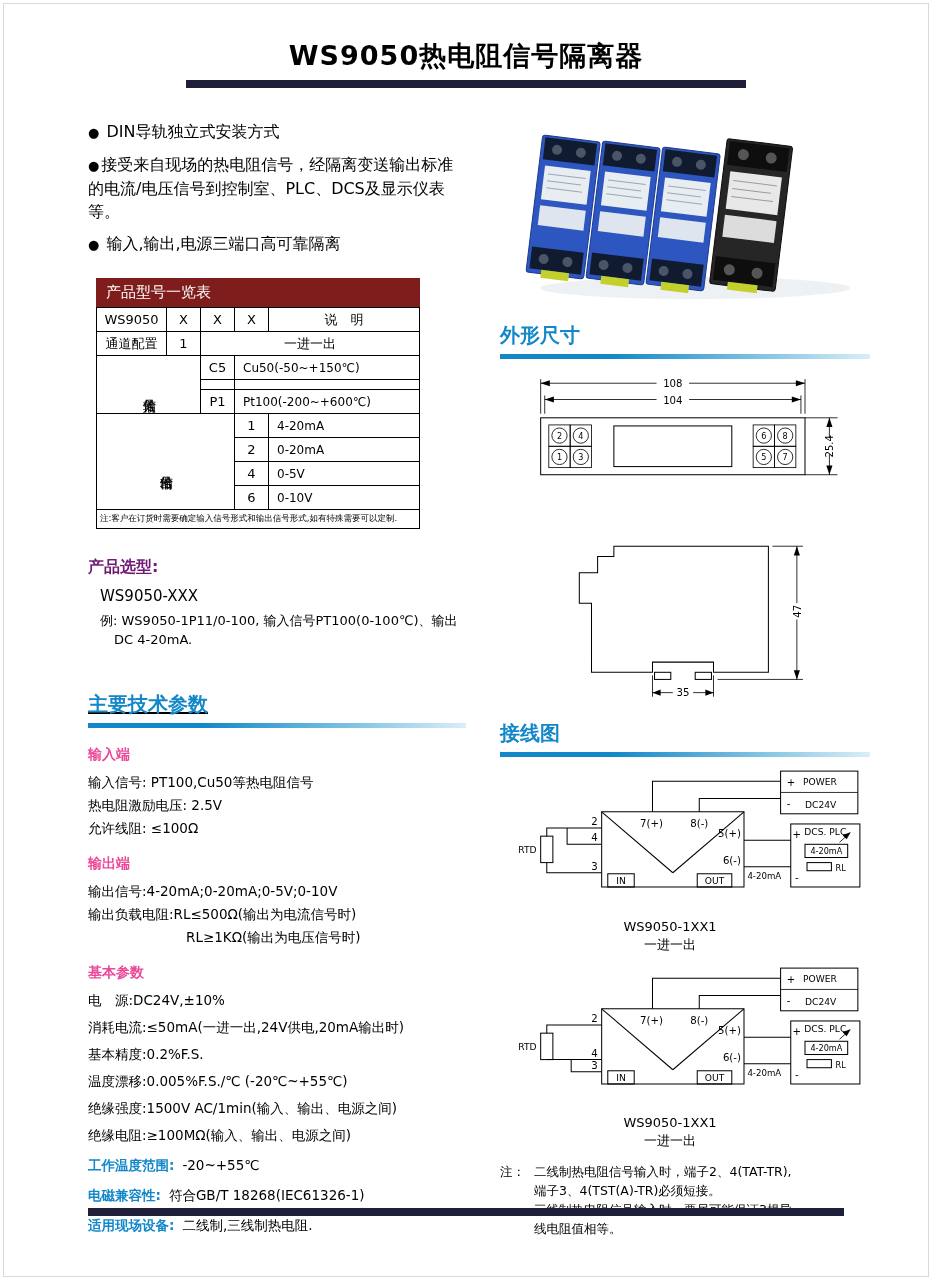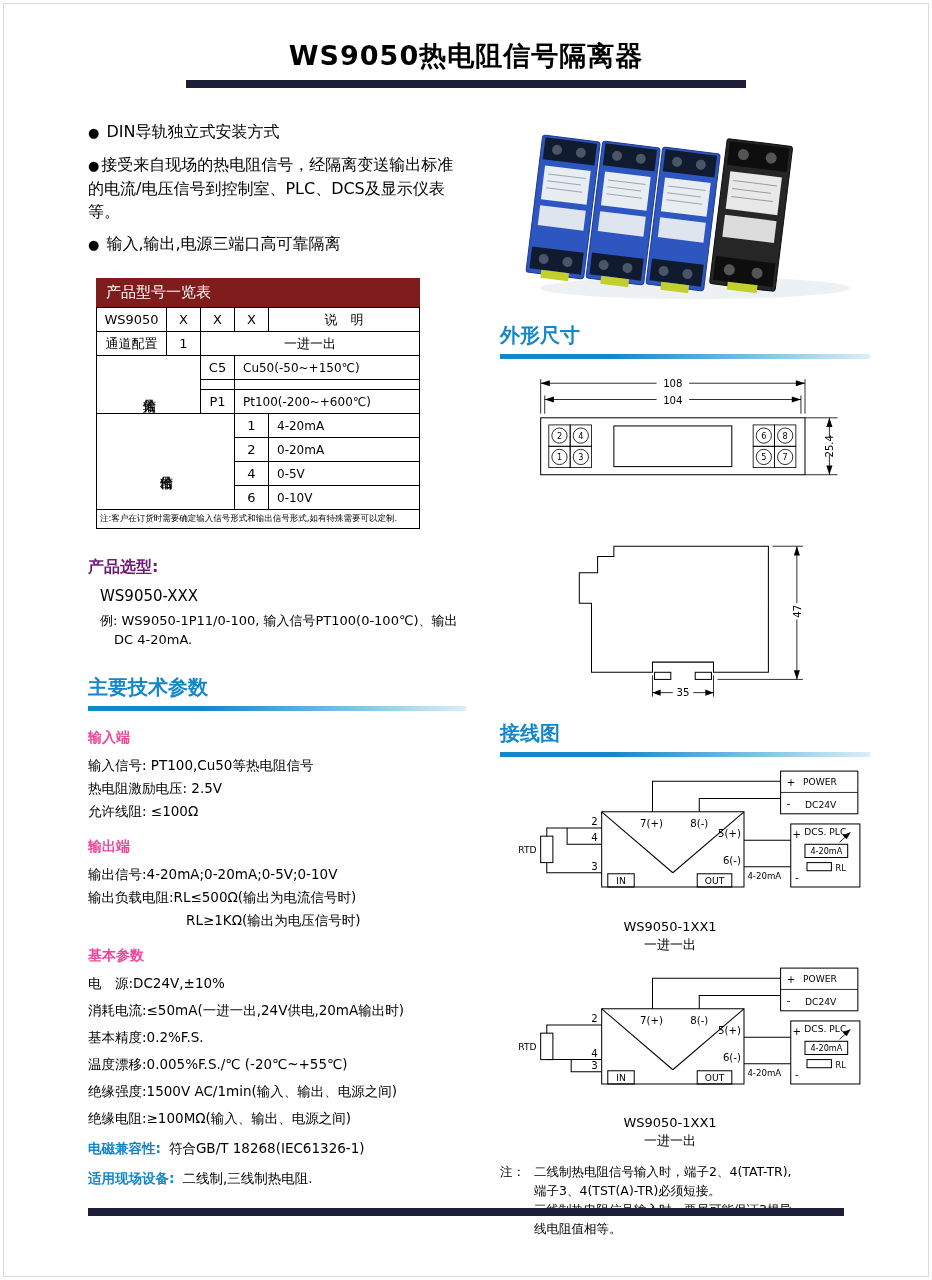--- a/index.html
+++ b/index.html
@@ -34,21 +34,21 @@
   .model tr.noterow td { font-size:8.5px; white-space:nowrap; padding:3px 3px; height:auto; }
 
   
   .selection { margin-top:28px; }
   .sec-title { color:#701a75; font-weight:bold; font-size:16px; margin:0 0 9px; }
   .sel-model { font-size:15px; margin:0 0 6px 12px; }
   .sel-ex { font-size:13px; margin-left:12px; line-height:19px; }
   .sel-ex2 { margin-left:26px; }
 
   
-  .tech-head { margin-top:25px; }
+  .tech-head { margin-top:42px;text-decoration:underline; }
   .blue-h { color:#1287c9; font-size:20px; font-weight:bold; margin:0 0 5px; }
   .h-rule { height:5px; background:linear-gradient(to right,#1287c9 0%,#1287c9 30%,#8ecae6 75%,#d9eef8 100%); }
   .param-group { margin-top:18px; font-size:13.5px; }
   .pg-title { color:#ec4899; font-weight:bold; font-size:14px; margin-bottom:10px; }
   .p-line { line-height:17px; margin-bottom:6px; }
   .p-line.indent { padding-left:98px; }
   .group-basic .p-line { margin-bottom:10px; }
   .fp { margin-top:13px; font-size:13.5px; line-height:17px; }
   .fp .lab { color:#1287c9; font-weight:bold; margin-right:8px; }
 
@@ -177,20 +177,23 @@
       <div class="pg-title">基本参数</div>
       <div class="p-line">电　源:DC24V,±10%</div>
       <div class="p-line">消耗电流:≤50mA(一进一出,24V供电,20mA输出时)</div>
       <div class="p-line">基本精度:0.2%F.S.</div>
       <div class="p-line">温度漂移:0.005%F.S./℃ (-20℃~+55℃)</div>
       <div class="p-line">绝缘强度:1500V AC/1min(输入、输出、电源之间)</div>
       <div class="p-line">绝缘电阻:≥100MΩ(输入、输出、电源之间)</div>
     </div>
 
     <div class="fp">
+      <span class="lab">工作温度范围:</span><span>-20~+55℃</span>
+    </div>
+    <div class="fp">
       <span class="lab">电磁兼容性:</span><span>符合GB/T 18268(IEC61326-1)</span>
     </div>
     <div class="fp">
       <span class="lab">适用现场设备:</span><span>二线制,三线制热电阻.</span>
     </div>
   </div>
 
   <div class="right-col">
 
     <svg class="photo-svg" viewBox="0 0 368 192">

